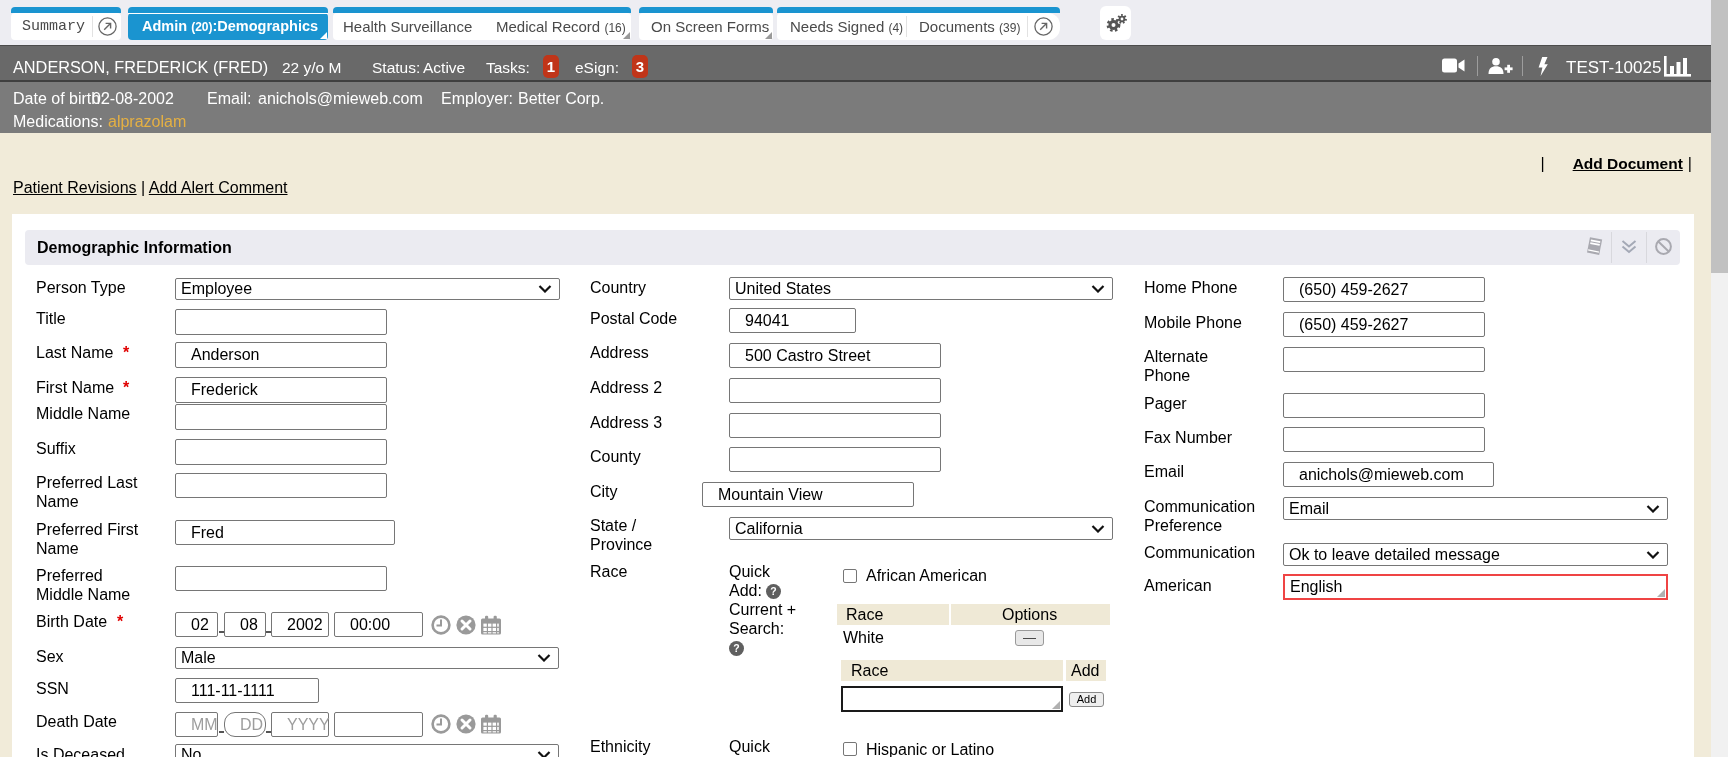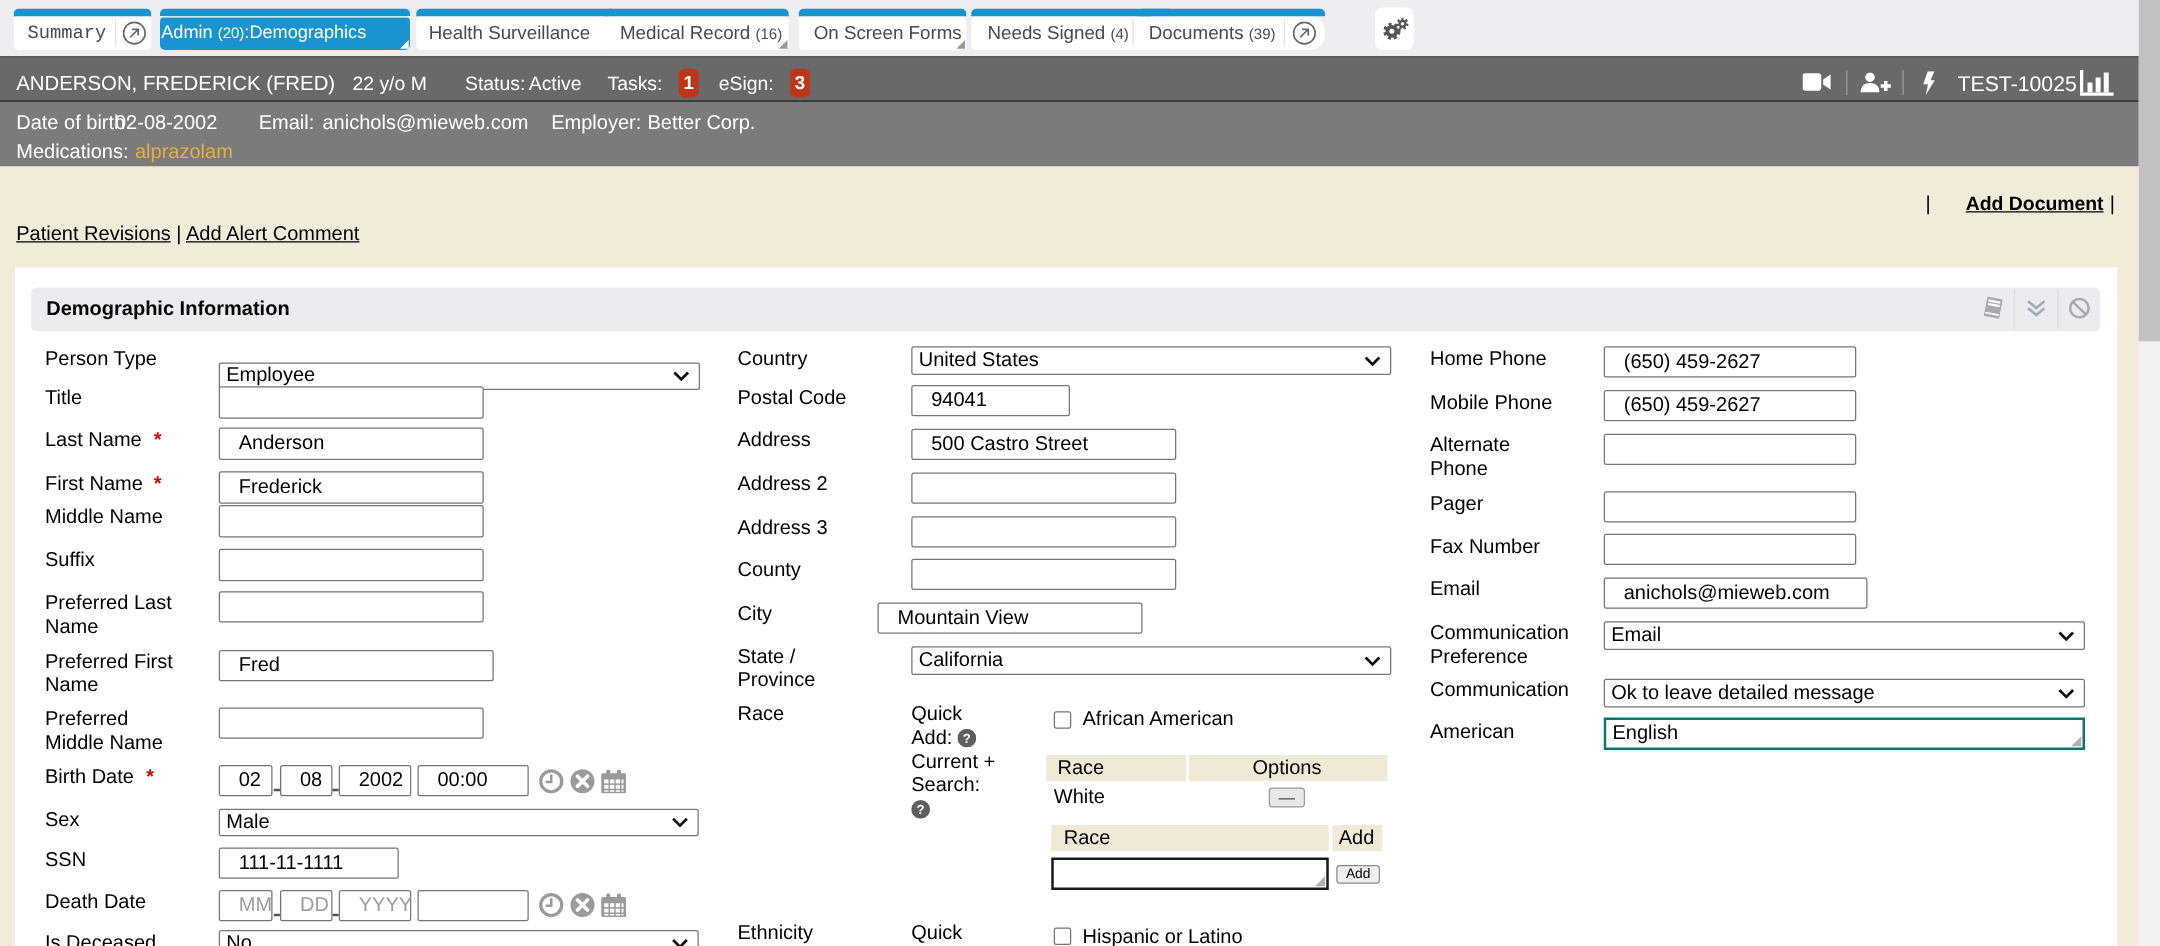--- a/index.html
+++ b/index.html
@@ -27,21 +27,21 @@
     <div class="tt" style="left:11px;font-family:Liberation Mono, monospace;">Summary</div>
     <div class="tdiv" style="right:28px"></div>
     <svg style="position:absolute;right:4px;top:4px" width="19" height="19" viewBox="0 0 19 19">
       <circle cx="9.5" cy="9.5" r="8.6" fill="none" stroke="#666" stroke-width="1.3"></circle>
       <path d="M6.2 12.8 L12.4 6.6 M7.6 6.4 L12.6 6.4 L12.6 11.4" fill="none" stroke="#666" stroke-width="1.4"></path>
     </svg>
   </div>
 <div class="tab" style="left:128px;width:200px;background:#1a94d0;">
     <div class="strip"></div>
     <div style="position:absolute;top:0;left:0;right:0;height:1px;background:#fff"></div>
-    <div class="tt" style="left:1px;color:#fff;font-weight:normal;font-size:14.5px;">Admin <small>(20)</small>:Demographics</div>
+    <div class="tt" style="left:14px;color:#fff;font-weight:bold;font-size:14.5px;">Admin <small>(20)</small>:Demographics</div>
     <div class="wedge" style="border-bottom-color:#fff"></div>
   </div>
 <div class="tab" style="left:333px;width:160px;">
     <div class="strip"></div>
     <div class="tt" style="left:10px;">Health Surveillance</div>
     <div class="wedge" style="border-bottom-color:#999"></div>
   </div>
 <div class="tab" style="left:484px;width:147px;">
     <div class="strip"></div>
     <div class="tt" style="left:12px;">Medical Record <small>(16)</small></div>
@@ -141,21 +141,21 @@
 <div class="ab" style="left:1611px;top:232px;width:1px;height:31px;background:#d8d8dd"></div>
 <svg class="ab" style="left:1621px;top:239px" width="16" height="16" viewBox="0 0 16 16">
 <path d="M1.5 2 L8 7.4 L14.5 2 M1.5 7.6 L8 13 L14.5 7.6" fill="none" stroke="#a4a9b6" stroke-width="2"></path>
   </svg>
 <div class="ab" style="left:1646px;top:232px;width:1px;height:31px;background:#d8d8dd"></div>
 <svg class="ab" style="left:1655px;top:238px" width="17" height="17" viewBox="0 0 17 17">
 <circle cx="8.5" cy="8.5" r="7.4" fill="none" stroke="#a9a9b0" stroke-width="2"></circle>
 <path d="M3.3 3.5 L13.7 13.5" stroke="#a9a9b0" stroke-width="2"></path>
   </svg>
 <div class="lbl" style="left:36px;top:278px">Person Type</div>
-<div class="sel" style="left:175px;top:290px;width:385px;height:22px">Employee<svg class="chev" width="14" height="8" viewBox="0 0 14 8">
+<div class="sel" style="left:175px;top:278px;width:385px;height:22px">Employee<svg class="chev" width="14" height="8" viewBox="0 0 14 8">
       <path d="M1.5 1 L7 6.5 L12.5 1" fill="none" stroke="#111" stroke-width="2.2"></path>
     </svg></div>
 <div class="lbl" style="left:36px;top:309px">Title</div>
 <div class="inp" style="left:175px;top:309px;width:212px;height:26px;"></div>
 <div class="lbl" style="left:36px;top:343px">Last Name</div>
 <div class="lbl red" style="left:123px;top:343px">*</div>
 <div class="inp" style="left:175px;top:342px;width:212px;height:26px;">Anderson</div>
 <div class="lbl" style="left:36px;top:378px">First Name</div>
 <div class="lbl red" style="left:123px;top:378px">*</div>
 <div class="inp" style="left:175px;top:377px;width:212px;height:26px;">Frederick</div>
@@ -204,21 +204,21 @@
   </svg>
 <div class="lbl" style="left:36px;top:647px">Sex</div>
 <div class="sel" style="left:175px;top:647px;width:384px;height:22px">Male<svg class="chev" width="14" height="8" viewBox="0 0 14 8">
       <path d="M1.5 1 L7 6.5 L12.5 1" fill="none" stroke="#111" stroke-width="2.2"></path>
     </svg></div>
 <div class="lbl" style="left:36px;top:679px">SSN</div>
 <div class="inp" style="left:175px;top:678px;width:144px;height:25px;">111-11-1111</div>
 <div class="lbl" style="left:36px;top:712px">Death Date</div>
 <div class="inp" style="left:175px;top:712px;width:43px;height:25px;color:#9d9d9d;">MM</div>
 <div class="ab" style="left:219px;top:731px;width:5px;height:2px;background:#555"></div>
-<div class="inp" style="left:224px;top:712px;width:42px;height:25px;color:#9d9d9d;">DD</div>
+<div class="inp" style="left:224px;top:712px;width:42px;height:25px;color:#9d9d9d;border-radius:11px;">DD</div>
 <div class="ab" style="left:266px;top:731px;width:5px;height:2px;background:#555"></div>
 <div class="inp" style="left:271px;top:712px;width:58px;height:25px;color:#9d9d9d;">YYYY</div>
 <div class="inp" style="left:334px;top:712px;width:89px;height:25px;"></div>
 <svg class="ab" style="left:431px;top:714px" width="70" height="20" viewBox="0 0 70 20">
 <circle cx="10" cy="10" r="8.4" fill="#fff" stroke="#9a9a9a" stroke-width="2.6"></circle>
 <path d="M10 4.5 L10 10.5 L5.5 10.5" fill="none" stroke="#9a9a9a" stroke-width="2"></path>
 <circle cx="35" cy="10" r="9.6" fill="#9a9a9a"></circle>
 <path d="M31 6 L39 14 M39 6 L31 14" stroke="#fff" stroke-width="3" stroke-linecap="round"></path>
 <g>
       <rect x="50" y="3.6" width="20" height="16" rx="1.5" fill="#9a9a9a"></rect>
@@ -307,17 +307,17 @@
 <div class="inp" style="left:1283px;top:462px;width:211px;height:25px;">anichols@mieweb.com</div>
 <div class="lbl" style="left:1144px;top:497px">Communication<br>Preference</div>
 <div class="sel" style="left:1283px;top:497px;width:385px;height:23px">Email<svg class="chev" width="14" height="8" viewBox="0 0 14 8">
       <path d="M1.5 1 L7 6.5 L12.5 1" fill="none" stroke="#111" stroke-width="2.2"></path>
     </svg></div>
 <div class="lbl" style="left:1144px;top:543px">Communication</div>
 <div class="sel" style="left:1283px;top:543px;width:385px;height:23px">Ok to leave detailed message<svg class="chev" width="14" height="8" viewBox="0 0 14 8">
       <path d="M1.5 1 L7 6.5 L12.5 1" fill="none" stroke="#111" stroke-width="2.2"></path>
     </svg></div>
 <div class="lbl" style="left:1144px;top:576px">American</div>
-<div class="ab" style="left:1283px;top:574px;width:385px;height:26px;background:#fff;border:2px solid #0f766e;font-size:16px;color:#000;padding-left:5px;line-height:22px">English</div>
+<div class="ab" style="left:1283px;top:574px;width:385px;height:26px;background:#fff;border:2px solid #ef4444;font-size:16px;color:#000;padding-left:5px;line-height:22px">English</div>
 <svg class="ab" style="left:1656px;top:588px" width="10" height="10" viewBox="0 0 10 10">
     <path d="M9 1 L9 9 L1 9 Z" fill="#b0b0b0"></path>
   </svg>
 <div class="ab" style="left:1711px;top:0;width:17px;height:757px;background:#f1f1f1"></div>
 <div class="ab" style="left:1711px;top:0;width:17px;height:273px;background:#c1c1c1"></div>
 </body></html>

